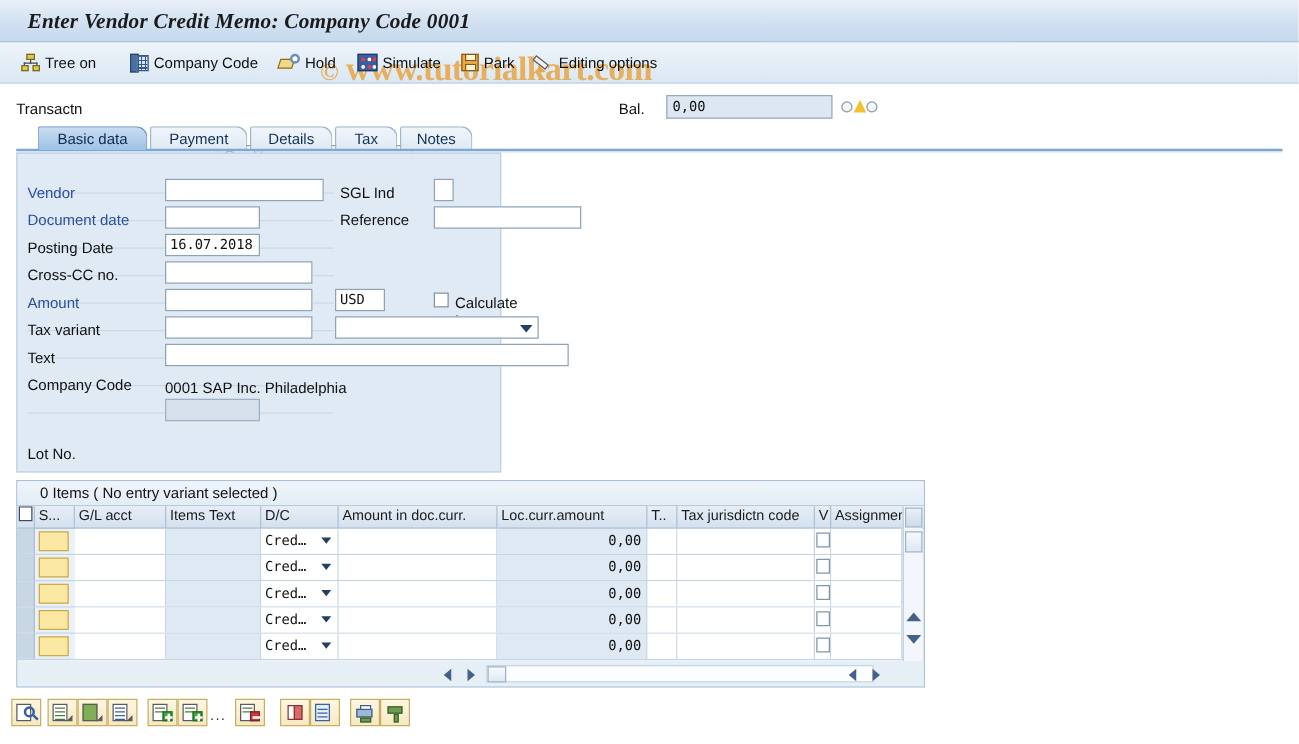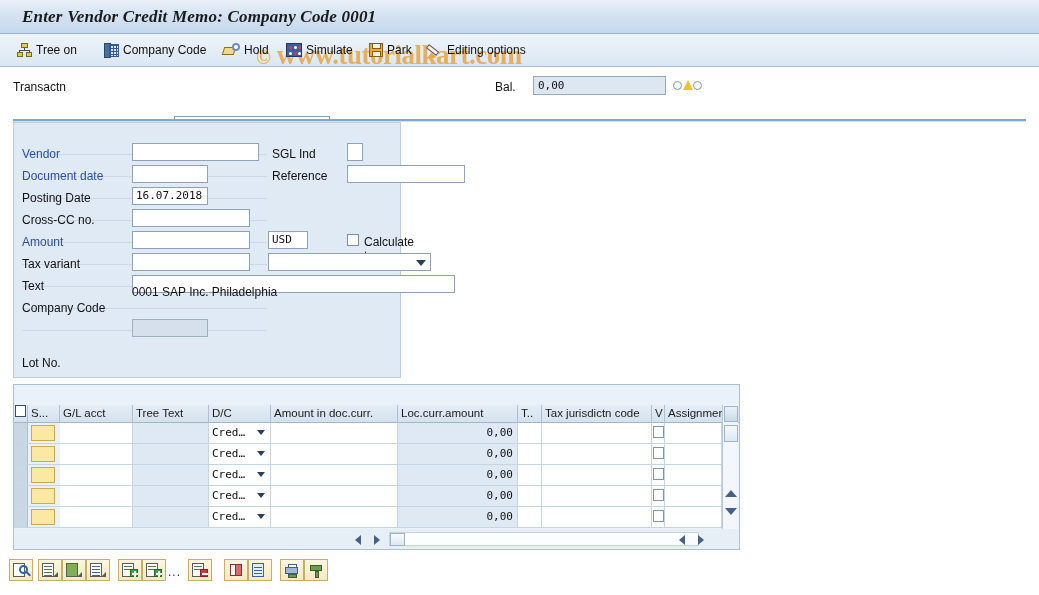--- a/index.html
+++ b/index.html
@@ -328,20 +328,27 @@
 
   <div class="lbl-bal">Bal.</div>
   <div class="balfld">0,00</div>
 
   <div class="tlight">
     <span class="c c1"></span>
       <span class="tri"></span>
       <span class="c c3"></span>
   </div>
 
+  <div class="tabstrip">
+    <div class="tab sel" style="left:17px;width:88px;">Basic data</div>
+    <div class="tab" style="left:107px;width:78px;">Payment</div>
+    <div class="tab" style="left:187px;width:66px;">Details</div>
+    <div class="tab" style="left:255px;width:50px;">Tax</div>
+    <div class="tab" style="left:307px;width:58px;">Notes</div>
+  </div>
   <div class="tabline"></div>
   <div class="tabline2"></div>
 
   <div class="panel">
 
     <div class="sep" style="left:8px;top:31px;width:245px;"></div>
     <div class="sep" style="left:8px;top:53px;width:245px;"></div>
     <div class="sep" style="left:8px;top:75px;width:245px;"></div>
     <div class="sep" style="left:8px;top:97px;width:245px;"></div>
     <div class="sep" style="left:8px;top:119px;width:245px;"></div>
@@ -378,36 +385,37 @@
     <div class="inp" style="left:118px;top:130px;width:118px;height:18px;"><span></span></div>
     <div class="selbox" style="left:254px;top:130px;width:163px;height:18px;">
       <span></span>
       <span class="arw"></span>
     </div>
 
     <div class="flabel" style="left:8px;top:156px;">Text</div>
     <div class="inp" style="left:118px;top:152px;width:323px;height:18px;"><span></span></div>
 
     <div class="flabel" style="left:8px;top:178px;">Company Code</div>
-    <div class="statictxt" style="left:118px;top:162px;">0001 SAP Inc. Philadelphia</div>
+    <div class="statictxt" style="left:118px;top:180px;">0001 SAP Inc. Philadelphia</div>
 
     <div class="flabel" style="left:8px;top:200px;margin-top:33px;">Lot No.</div>
     <div class="inp dis" style="left:118px;top:196px;width:76px;height:18px;"><span></span></div>
   </div>
 
   <div class="itemsbox">
 
+    <div class="itemsTitle">0 Items ( No entry variant selected )</div>
 
     <div class="gridhdr" style="width:725px;">
       <div class="hcell" style="left:0;width:14px;padding-left:0;text-align:center;">
         <span style="display:inline-block;width:9px;height:10px;border:1px solid #3b4d61;background:#fff;"></span>
       </div>
       <div class="hcell" style="left:14px;width:32px;">S...</div>
       <div class="hcell" style="left:46px;width:73px;">G/L acct</div>
-      <div class="hcell" style="left:119px;width:76px;">Tree Text</div>
+      <div class="hcell" style="left:119px;width:76px;">Items Text</div>
       <div class="hcell" style="left:195px;width:62px;">D/C</div>
       <div class="hcell" style="left:257px;width:127px;">Amount in doc.curr.</div>
       <div class="hcell" style="left:384px;width:120px;">Loc.curr.amount</div>
       <div class="hcell" style="left:504px;width:24px;">T..</div>
       <div class="hcell" style="left:528px;width:110px;">Tax jurisdictn code</div>
       <div class="hcell" style="left:638px;width:13px;">V</div>
       <div class="hcell last" style="left:651px;width:57px;">Assignment</div>
     </div>
 
     <div id="rows-container">

